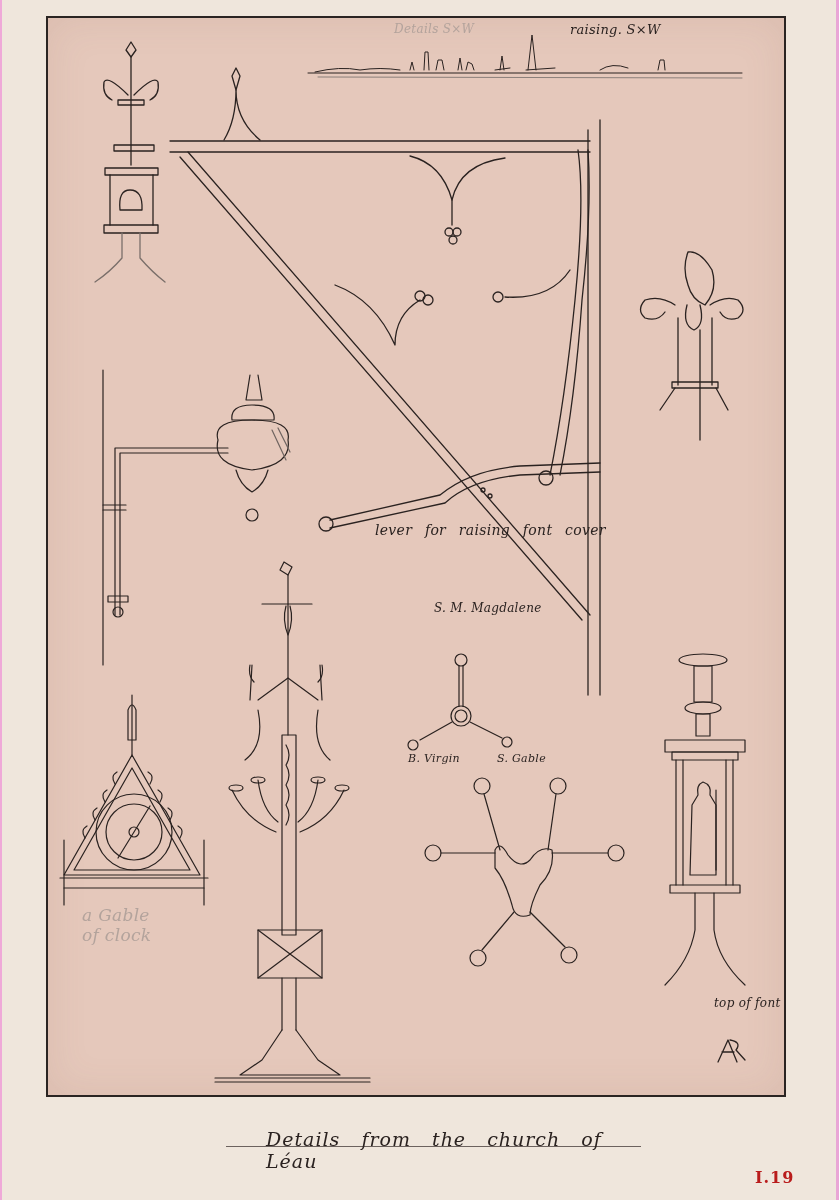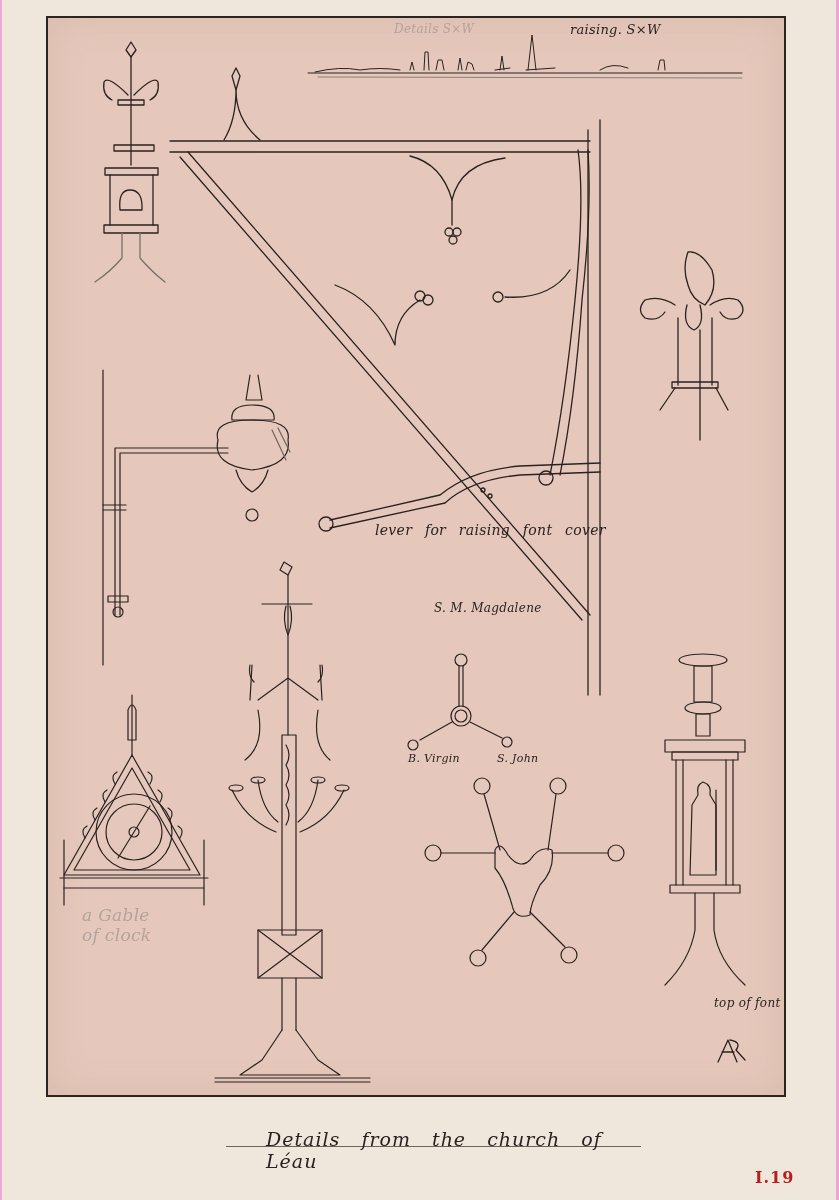--- a/index.html
+++ b/index.html
@@ -235,21 +235,21 @@
   <g stroke-width="1.3">
     <path d="M718 1062 L728 1040 L737 1062 M722 1052 L734 1052 M730 1040 Q742 1042 736 1050 L745 1060"></path>
   </g>
 </svg>
 
 <div class="hand faint" style="left:394px; top:22px; font-size:12px;">Details  S×W</div>
 <div class="hand" style="left:570px; top:22px; font-size:13px;">raising. S×W</div>
 <div class="hand" style="left:375px; top:522px; font-size:14px; word-spacing:8px;text-align:right;">lever for raising font cover</div>
 <div class="hand" style="left:434px; top:601px; font-size:12px;">S. M. Magdalene</div>
 <div class="hand" style="left:388px; top:752px; font-size:11px;margin-left:20px;">B. Virgin</div>
-<div class="hand" style="left:497px; top:752px; font-size:11px;">S. John</div>
+<div class="hand" style="left:497px; top:752px; font-size:11px;">S. Gable</div>
 <div class="hand" style="left:674px; top:996px; font-size:12px;margin-left:40px;">top of font</div>
 <div class="hand faint" style="left:82px; top:905px; font-size:17px; width:90px; white-space:normal;">a Gable of clock</div>
 
 <div class="caption">
   <div class="caption-line"></div>
   <div class="caption-text">Details from the church of Léau</div>
 </div>
 
 <div class="plate-number">I.19</div>
 

